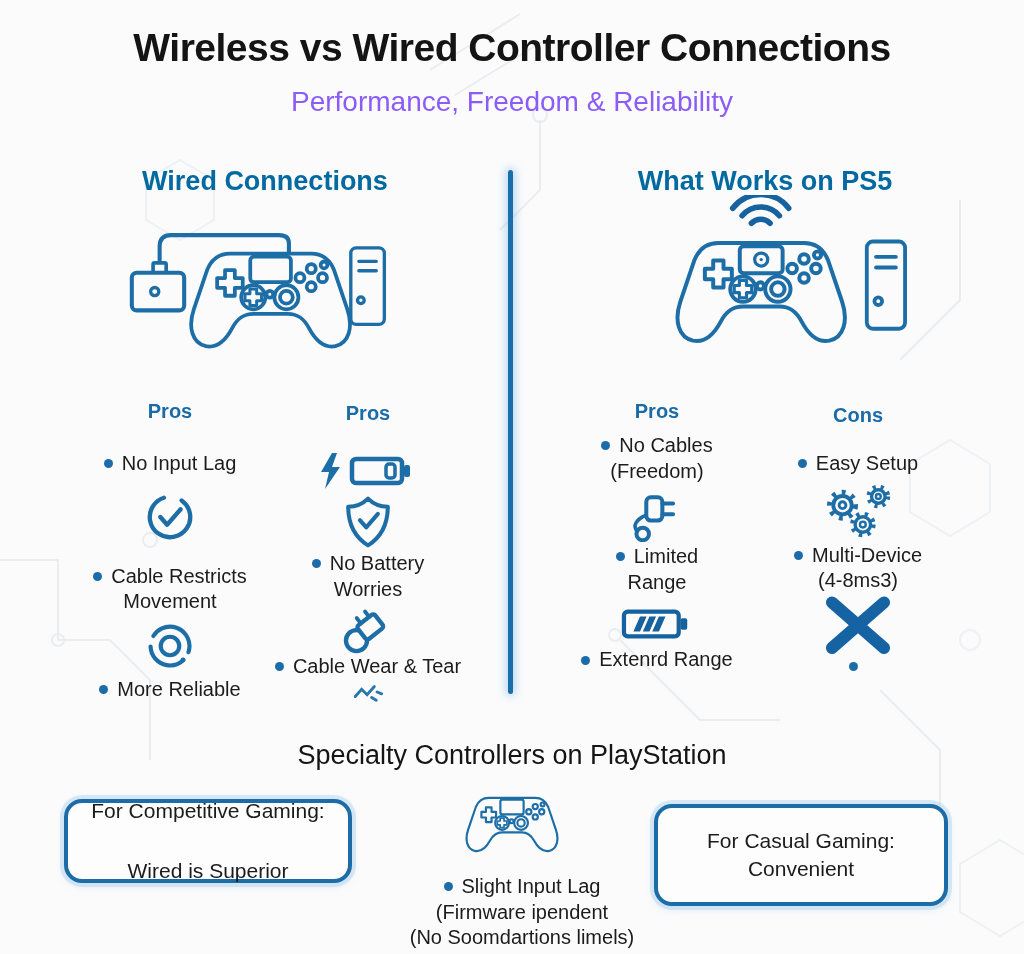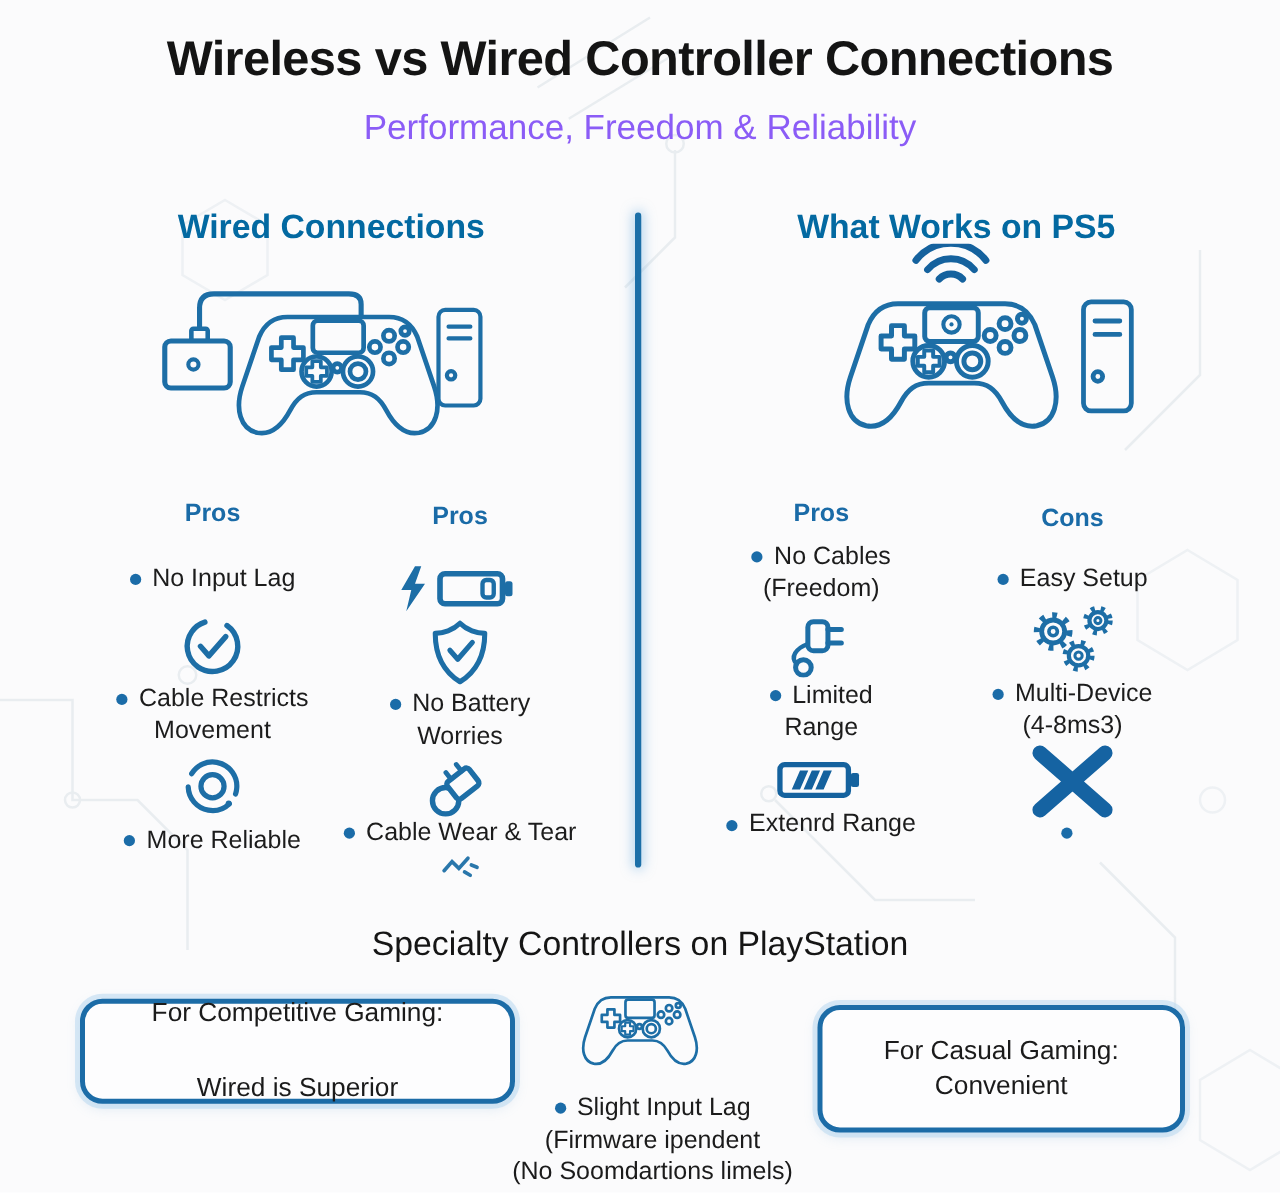--- a/index.html
+++ b/index.html
@@ -25,21 +25,21 @@
   .li{font-size:20px;line-height:1.28;color:#1c1c1c;}
   .l1{display:flex;align-items:center;justify-content:center;gap:9px;}
   .dot{width:9px;height:9px;border-radius:50%;background:#1b6ca8;flex:0 0 auto;}
   .icn{display:flex;align-items:center;justify-content:center;}
   .bottom-head{position:absolute;top:740px;left:0;width:100%;text-align:center;
                font-size:27px;font-weight:normal;color:#151515;}
   .callout{position:absolute;box-sizing:border-box;border:4px solid #1c6ca7;border-radius:18px;
            background:#fdfdfe;box-shadow:0 0 0 4px rgba(185,217,240,.55),0 3px 10px rgba(120,170,210,.22);
            display:flex;flex-direction:column;align-items:center;justify-content:center;
            font-size:21px;line-height:1.35;text-align:center;}
-  .callout.cl-left{left:64px;top:799px;width:348px;height:84px;gap:32px;}
+  .callout.cl-left{left:64px;top:799px;width:288px;height:84px;gap:32px;}
   .callout.cl-right{left:654px;top:804px;width:294px;height:102px;}
   .note{position:absolute;left:392px;top:874px;width:260px;text-align:center;font-size:20px;line-height:1.28;}
   svg{display:block;}
 </style>
 </head>
 <body>
 
 <svg style="position:absolute;width:0;height:0" aria-hidden="true">
   <defs>
     <g id="gp" fill="none" stroke="#1d6ea6" stroke-width="5" stroke-linejoin="round" stroke-linecap="round">
@@ -126,21 +126,21 @@
           <span class="dot"></span>
         <span>No Input Lag</span>
         </div>
     </div>
     <div class="icn" style="margin-top:14px">
       <svg width="52" height="52" viewBox="0 0 54 54" fill="none">
         <circle cx="27" cy="27" r="21" stroke="#1d6ea6" stroke-width="4.5" stroke-dasharray="112 20" transform="rotate(-55 27 27)" stroke-linecap="round"></circle>
         <path d="M17,27 l7,8 l14,-16" stroke="#1d6ea6" stroke-width="4.5" stroke-linecap="round" stroke-linejoin="round"></path>
       </svg>
     </div>
-    <div class="li" style="margin-top:4px">
+    <div class="li" style="margin-top:21px">
       <div class="l1">
           <span class="dot"></span>
         <span>Cable Restricts</span>
         </div>
       <div>Movement</div>
     </div>
     <div class="icn" style="margin-top:6px">
       <svg width="50" height="50" viewBox="0 0 54 54" fill="none">
         <circle cx="27" cy="27" r="21" stroke="#1d6ea6" stroke-width="4.5" stroke-dasharray="36 10 48 12" transform="rotate(-80 27 27)" stroke-linecap="round"></circle>
         <circle cx="27" cy="27" r="10" stroke="#1d6ea6" stroke-width="4.5"></circle>

